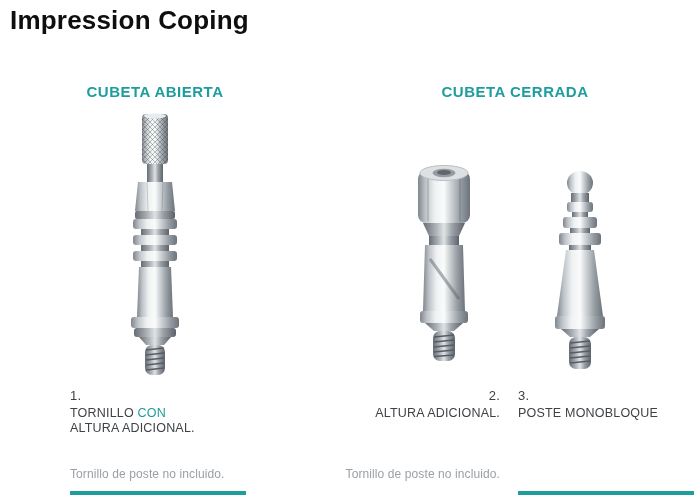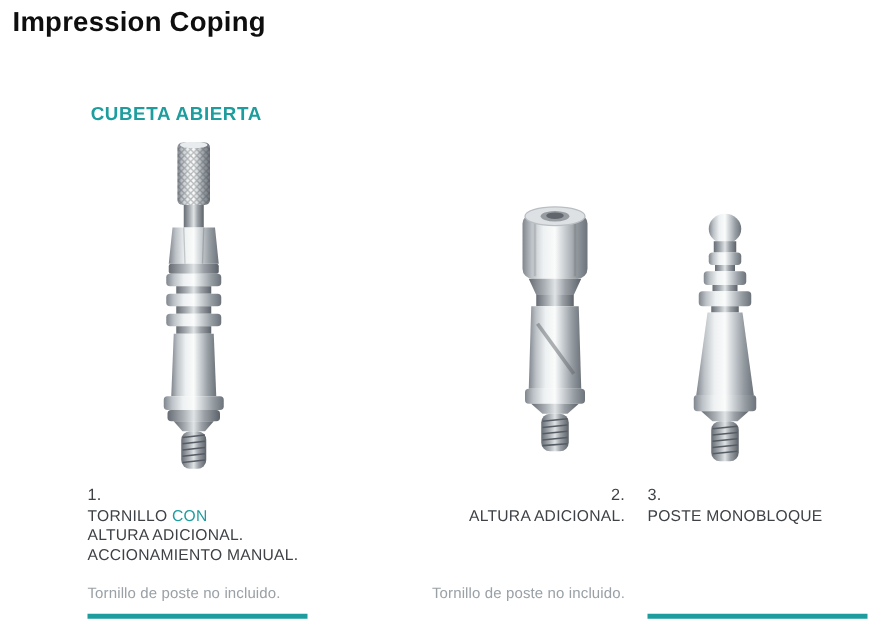--- a/index.html
+++ b/index.html
@@ -1,23 +1,23 @@
 <!DOCTYPE html>
 <html style="--accent: #1d9d9e;"><head>
 <meta charset="utf-8">
 <style>
   :root { --accent:#1d9d9e; }
   html,body { margin:0; padding:0; background:#fff; }
   body { font-family:"Liberation Sans", sans-serif; }
   .page { position:relative; width:700px; height:500px; background:#ffffff; overflow:hidden; }
 
-  .title { position:absolute; left:10px; top:5px; font-size:22px; font-weight:700; color:#0e0e0e; letter-spacing:0.2px; }
+  .title { position:absolute; left:10px; top:5px; font-size:26px; font-weight:700; color:#0e0e0e; letter-spacing:0.2px; }
 
   .col-header { position:absolute; top:83px; width:240px; text-align:center; color:var(--accent); font-weight:700; font-size:15px; letter-spacing:0.5px; }
-  .h-open { left:21px; }
+  .h-open { left:35px; }
   .h-closed { left:395px; }
 
   .fig { position:absolute; }
 
   .desc { position:absolute; top:388px; height:107px; font-size:12.5px; color:#3e4246; line-height:15.5px; letter-spacing:0.2px; }
   .d1 { left:70px;  width:176px; text-align:left; }
   .d2 { left:320px; width:180px; text-align:right; }
   .d3 { left:518px; width:176px; text-align:left; }
   .num { font-size:13px; margin-bottom:2px; }
   .accent { color:var(--accent); }
@@ -50,20 +50,21 @@
       </linearGradient>
       <pattern id="knurl" width="5" height="5" patternUnits="userSpaceOnUse">
         <path d="M0 5 L5 0 M0 0 L5 5" stroke="rgba(60,65,70,0.35)" stroke-width="1"></path>
       </pattern>
     </defs>
   </svg>
 
   <div class="title">Impression Coping</div>
 
   <div class="col-header h-open">CUBETA ABIERTA</div>
+  <div class="col-header h-closed">CUBETA CERRADA</div>
 
   <svg class="fig" style="left:105px; top:112px" width="100" height="268" viewBox="0 0 100 268">
     <rect x="37" y="2" width="26" height="50" rx="4" fill="url(#mH)"></rect>
     <rect x="37" y="2" width="26" height="50" rx="4" fill="url(#knurl)"></rect>
     <ellipse cx="50" cy="4" rx="11" ry="2.5" fill="#e9ecee"></ellipse>
     <rect x="42" y="52" width="16" height="18" fill="url(#mD)"></rect>
     <polygon points="33,70 67,70 70,99 30,99" fill="url(#mH)"></polygon>
     <line x1="42" y1="70" x2="43" y2="99" stroke="rgba(70,75,80,0.25)"></line>
     <line x1="58" y1="70" x2="57" y2="99" stroke="rgba(70,75,80,0.25)"></line>
     <rect x="30" y="99" width="40" height="8" rx="2" fill="url(#mD)"></rect>
@@ -129,21 +130,20 @@
       <line x1="37" y1="185" x2="57" y2="183"></line>
       <line x1="37" y1="190" x2="57" y2="188"></line>
       <line x1="37" y1="195" x2="57" y2="193"></line>
     </g>
   </svg>
 
   <div class="desc d1">
     <div class="num">1.</div>
     <div><span>TORNILLO </span><span class="accent">CON</span></div>
     <div>ALTURA ADICIONAL.</div>
-    <div>ACCIONAMIENTO MANUAL.</div>
     <div class="note">Tornillo de poste no incluido.</div>
     <div class="bar"></div>
   </div>
 
   <div class="desc d2">
     <div class="num">2.</div>
     <div>ALTURA ADICIONAL.</div>
     <div class="note">Tornillo de poste no incluido.</div>
   </div>
 

